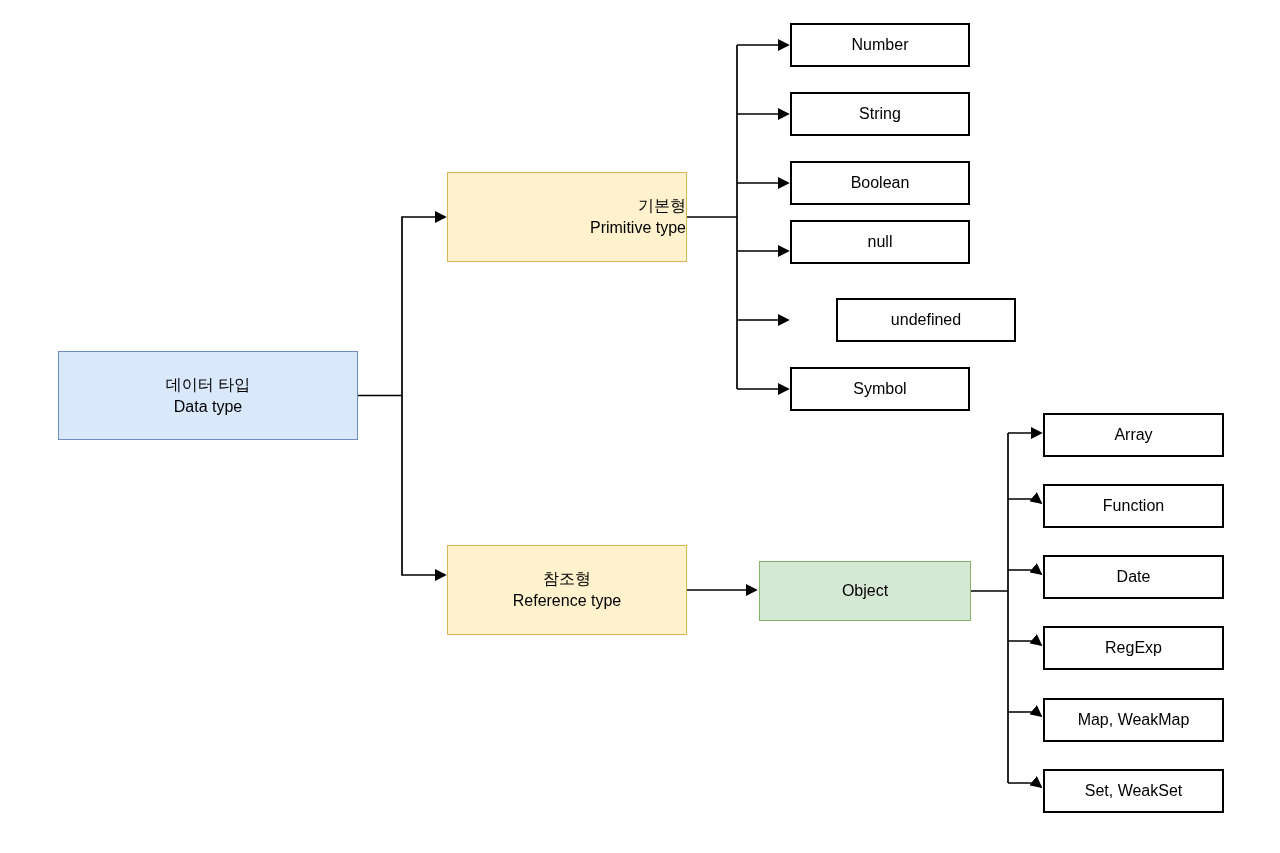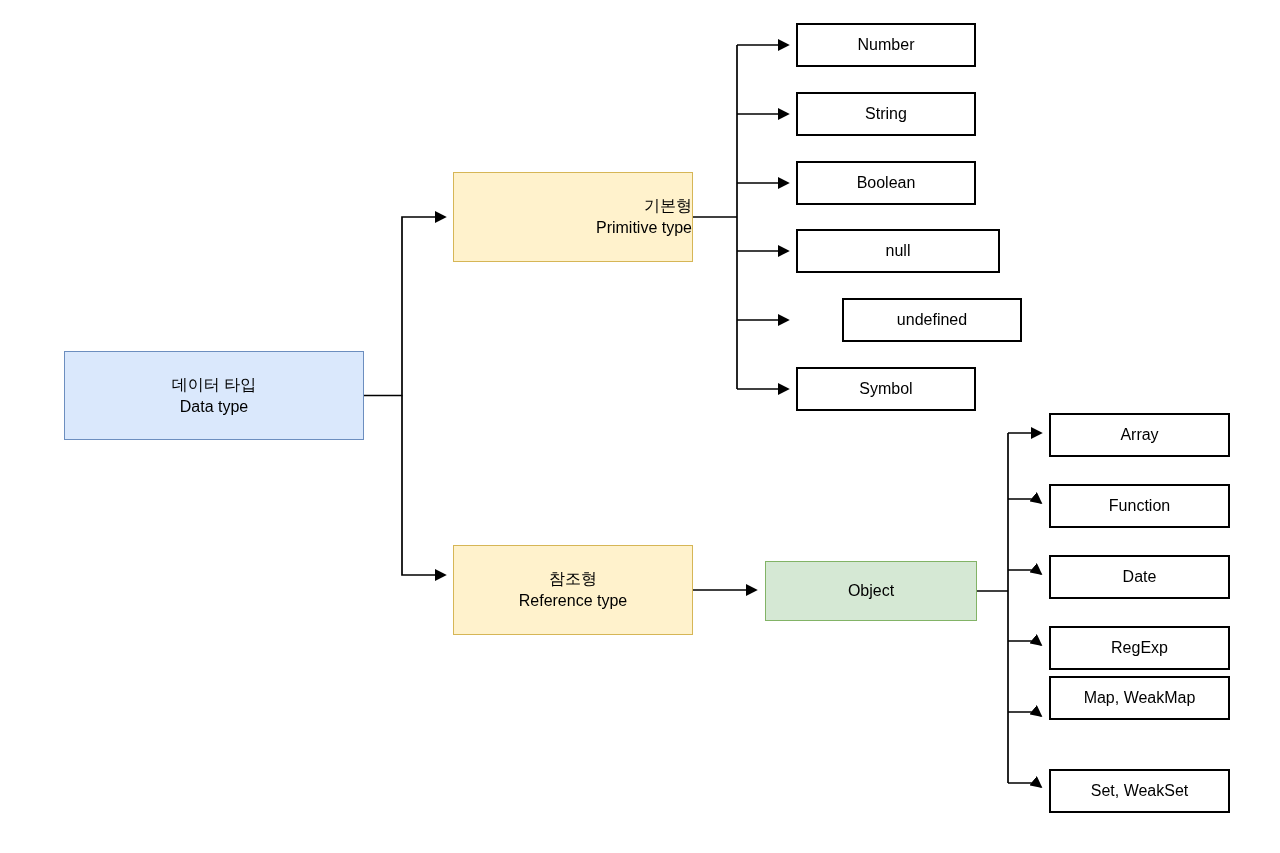--- a/index.html
+++ b/index.html
@@ -19,21 +19,20 @@
     position: absolute;
     box-sizing: border-box;
     display: flex;
     flex-direction: column;
     align-items: center;
     justify-content: center;
     text-align: center;
     font-size: 16px;
     line-height: 1.35;
     white-space: nowrap;
-    margin-left: 6px;
   }
   .node-root   { background: var(--root_fill, #dae8fc); border: 1.5px solid var(--root_border, #6c8ebf); }
   .node-cat    { background: var(--category_fill, #fff2cc); border: 1.5px solid var(--category_border, #d6b656); }
   .node-object { background: var(--object_fill, #d5e8d4); border: 1.5px solid var(--object_border, #82b366); }
   .node-leaf   { background: var(--leaf_fill, #ffffff); border: 2px solid var(--leaf_border, #000000); }
 </style>
 </head>
 <body>
 
 <div class="canvas">
@@ -90,21 +89,21 @@
 
   <div class="node node-leaf" style="left:790px; top:23px; width:180px; height:44px;">
     <div>Number</div>
   </div>
   <div class="node node-leaf" style="left:790px; top:92px; width:180px; height:44px;">
     <div>String</div>
   </div>
   <div class="node node-leaf" style="left:790px; top:161px; width:180px; height:44px;">
     <div>Boolean</div>
   </div>
-  <div class="node node-leaf" style="left:790px; top:229px; width:204px; height:44px;">
+  <div class="node node-leaf" style="left:790px; top:220px; width:180px; height:44px;">
     <div>null</div>
   </div>
   <div class="node node-leaf" style="left:836px; top:298px; width:180px; height:44px;">
     <div>undefined</div>
   </div>
   <div class="node node-leaf" style="left:790px; top:367px; width:180px; height:44px;">
     <div>Symbol</div>
   </div>
 
   <div class="node node-leaf" style="left:1043px; top:413px; width:181px; height:44px;">
@@ -112,20 +111,20 @@
   </div>
   <div class="node node-leaf" style="left:1043px; top:484px; width:181px; height:44px;text-align:right;">
     <div>Function</div>
   </div>
   <div class="node node-leaf" style="left:1043px; top:555px; width:181px; height:44px;">
     <div>Date</div>
   </div>
   <div class="node node-leaf" style="left:1043px; top:626px; width:181px; height:44px;">
     <div>RegExp</div>
   </div>
-  <div class="node node-leaf" style="left:1043px; top:676px; width:181px; height:44px;">
+  <div class="node node-leaf" style="left:1043px; top:698px; width:181px; height:44px;">
     <div>Map, WeakMap</div>
   </div>
   <div class="node node-leaf" style="left:1043px; top:769px; width:181px; height:44px;">
     <div>Set, WeakSet</div>
   </div>
 
 </div>
 
 </body></html>

